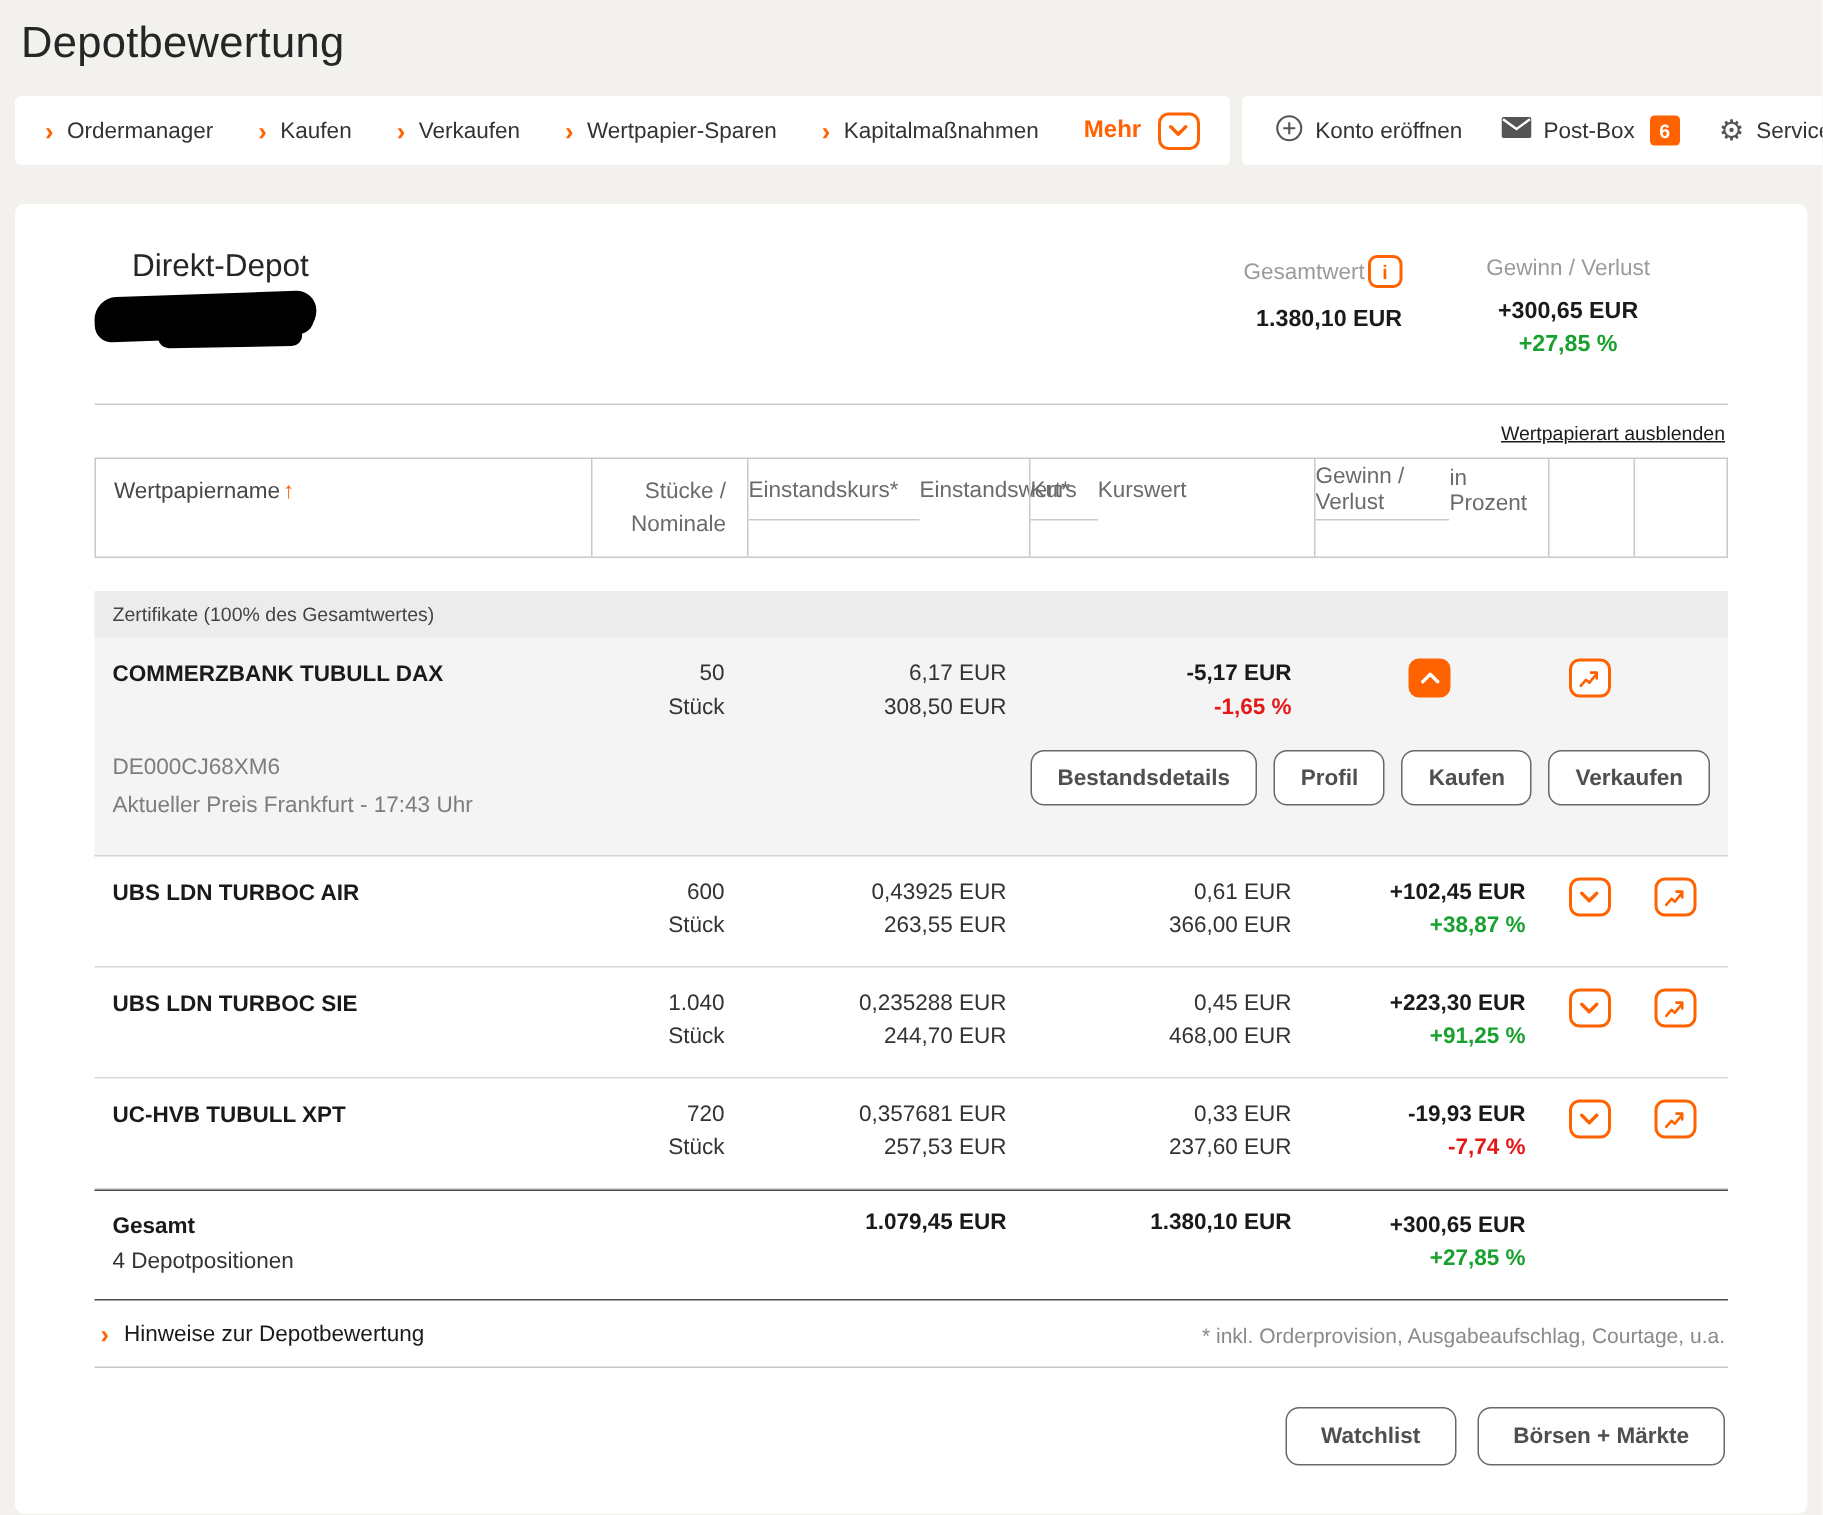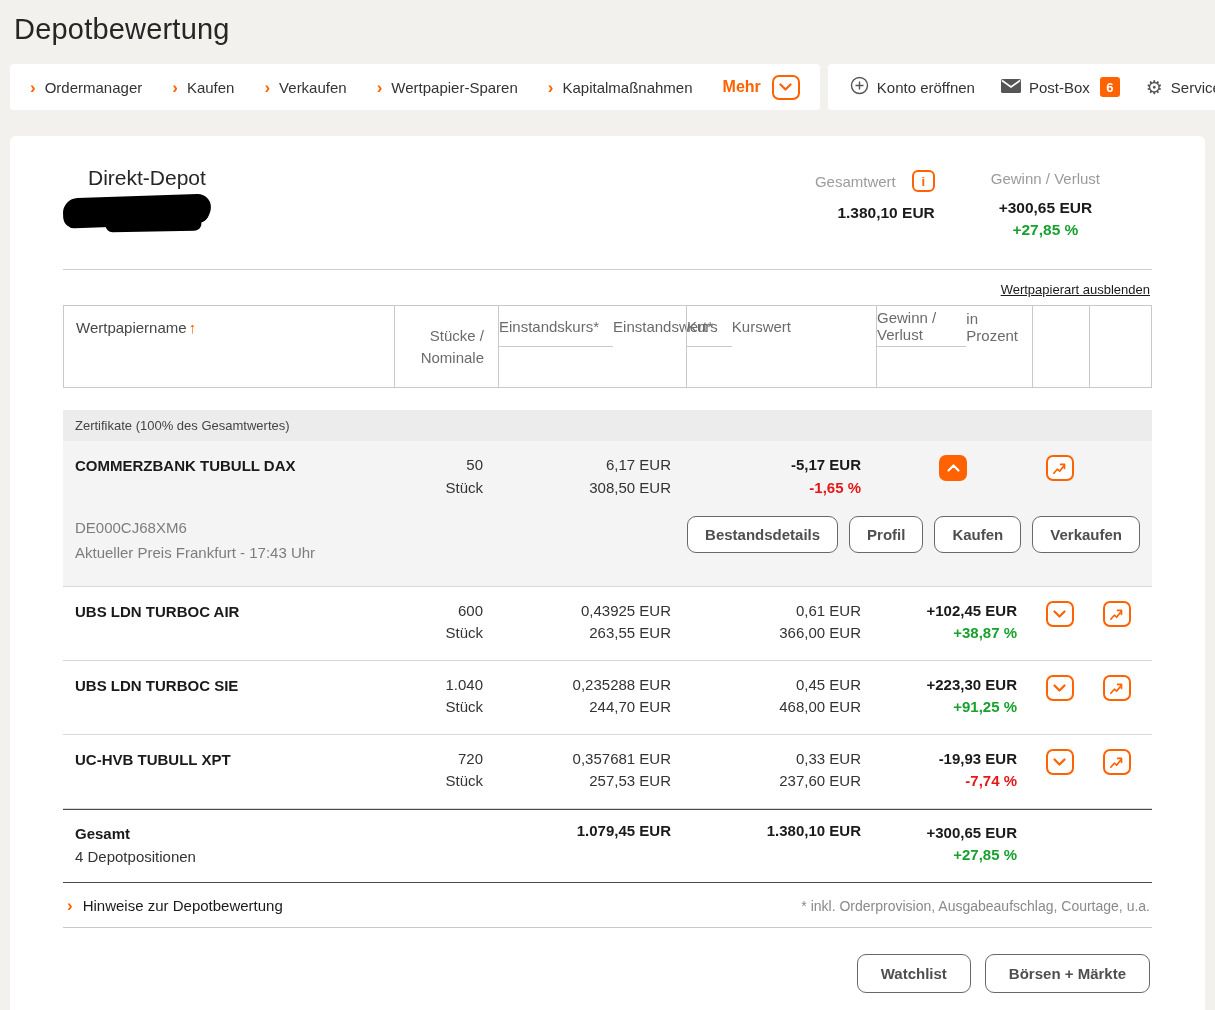--- a/index.html
+++ b/index.html
@@ -29,33 +29,33 @@
   .card { margin:0 10px; background:#fff; border-radius:6px; padding:30px 53px 32px; min-height:840px; }
 
   .depot-head { display:flex; justify-content:space-between; align-items:flex-start; }
   .depot-title { font-size:21px; font-weight:500; color:#262626; margin-left:25px; }
   .redaction { position:relative; width:148px; height:30px; background:#000; border-radius:16px 14px 18px 12px; margin-top:6px; margin-left:0; transform:rotate(-2deg); }
   .redaction::before { content:""; position:absolute; left:42px; top:22px; width:96px; height:14px; background:#000; border-radius:8px; transform:rotate(1deg); }
   .redaction::after { content:""; position:absolute; left:100px; top:6px; width:46px; height:22px; background:#000; border-radius:10px; transform:rotate(4deg); }
 
   .stats { display:flex; gap:56px; padding-right:52px; margin-top:4px; }
   .stat { text-align:right; }
-  .stat-label { color:#9b9b9b; font-size:15px; display:flex; align-items:center; justify-content:flex-end; gap:16px; }
+  .stat-label { color:#9b9b9b; font-size:15px; display:flex; align-items:center; justify-content:flex-end; gap:2px; }
   .stat-label.center { justify-content:center; }
   .info-icon { width:23px; height:22px; border:2px solid #ff6200; border-radius:6px; color:#ff6200; font-weight:700; font-size:13px; display:inline-flex; align-items:center; justify-content:center; cursor:pointer; }
   .stat-value { font-weight:700; color:#1a1a1a; font-size:15.5px; margin-top:12px; }
   .stat-pct { font-weight:700; font-size:15.5px; margin-top:4px; }
 
   .divider { border-bottom:1px solid #cccccc; margin-top:30px; }
   .link-row { text-align:right; padding:10px 2px 8px; }
   .hide-link { font-size:13px; color:#1a1a1a; font-weight:500; text-decoration:underline; cursor:pointer;margin-top:38px; }
 
   
   .grid { display:grid; grid-template-columns:330px 104px 188px 190px 156px 57px 57px; }
-  .thead { border:1px solid #c9c9c9; height:83px; }
+  .thead { border:1px solid #c9c9c9; height:67px; }
   .th { border-left:1px solid #c9c9c9; color:#6b6b6b; font-size:15px; }
   .th:first-child { border-left:none; }
   .th-name { color:#474747; padding:13px 12px; display:flex; align-items:flex-start; gap:2px; }
   .sort-arrow { color:#ff6200; font-weight:700; font-size:15px; cursor:pointer; }
   .th-qty { display:flex; flex-direction:column; justify-content:center; align-items:flex-end; padding-right:14px; line-height:1.45; }
   .th-split { display:flex; flex-direction:row; }
   .th-split .half { height:41px; display:flex; align-items:center; justify-content:flex-end; padding-right:14px; }
   .th-split .half.top { border-bottom:1px solid #c9c9c9; }
 
   .group-band { background:#ececec; height:31px; display:flex; align-items:center; padding:0 12px; font-size:13px; color:#444;margin-top:22px; }

